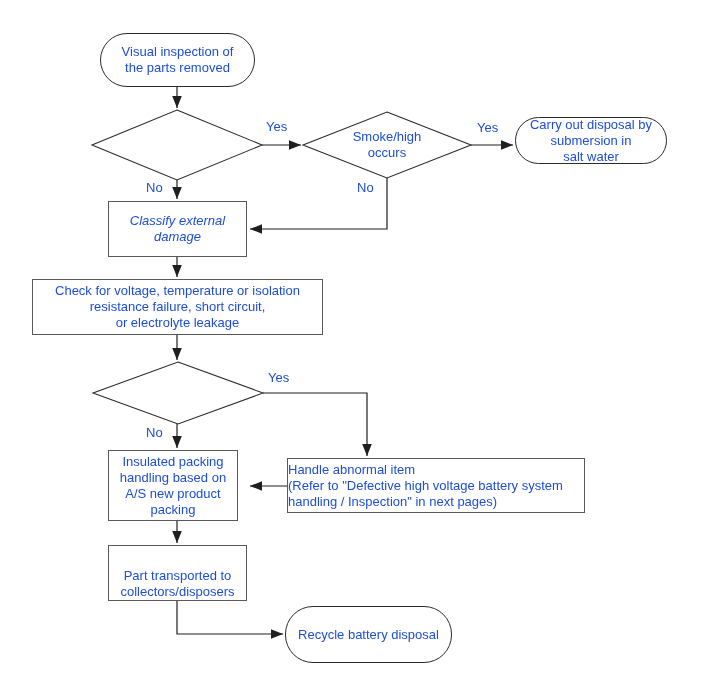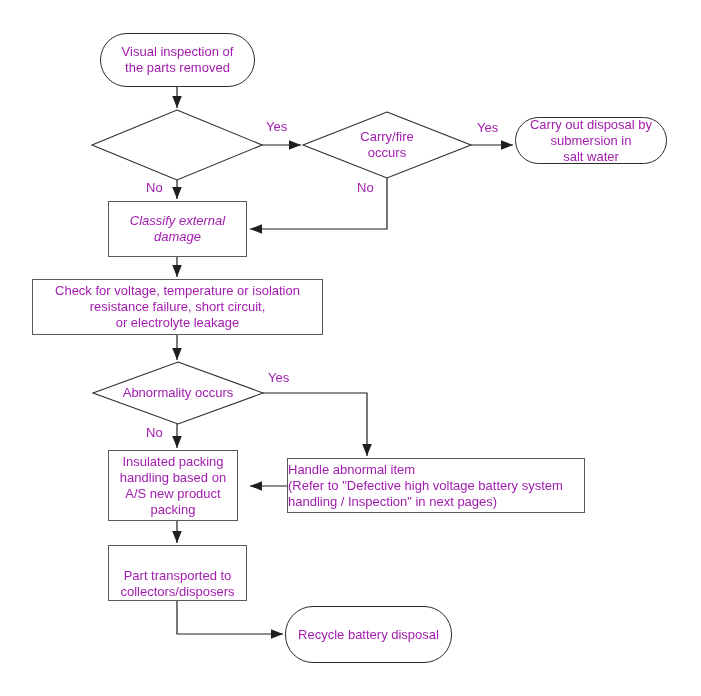--- a/index.html
+++ b/index.html
@@ -8,21 +8,21 @@
     background: #ffffff;
   }
   .canvas {
     position: relative;
     width: 701px;
     height: 696px;
     background: #ffffff;
     font-family: "Liberation Sans", sans-serif;
     font-size: 13px;
     line-height: 16px;
-    color: #a21caf;
+    color: #1d4ed8;
     overflow: hidden;
   }
   .connector-layer {
     position: absolute;
     left: 0;
     top: 0;
   }
   .edge {
     fill: none;
     stroke: #1f1f1f;
@@ -94,41 +94,40 @@
     <polygon class="diamond" points="387,112 471,145 387,178 303,145"></polygon>
     <polygon class="diamond" points="178,362 263,393 178,424 93,393"></polygon>
   </svg>
 
   <div class="node oval" style="left:100px; top:33px; width:155px; height:54px; border-radius:27px;">
     <span>Visual inspection of
 the parts removed</span>
   </div>
 
 
-  <div class="diamond-label" style="left:307px; top:129px; width:160px;">Carry/fire
+  <div class="diamond-label" style="left:307px; top:129px; width:160px;">Smoke/high
 occurs</div>
 
   <div class="node oval" style="left:515px; top:117px; width:152px; height:47px; border-radius:28px;">
     <span>Carry out disposal by
 submersion in
 salt water</span>
   </div>
 
   <div class="node rect" style="left:108px; top:201px; width:139px; height:56px;font-style:italic;">
     <span>Classify external
 damage</span>
   </div>
 
   <div class="node rect" style="left:32px; top:279px; width:291px; height:56px;">
     <span>Check for voltage, temperature or isolation
 resistance failure, short circuit,
 or electrolyte leakage</span>
   </div>
 
-  <div class="diamond-label" style="left:98px; top:385px; width:160px;">Abnormality occurs</div>
 
   <div class="node rect" style="left:108px; top:450px; width:130px; height:71px;">
     <span>Insulated packing
 handling based on
 A/S new product
 packing</span>
   </div>
 
   <div class="node rect left-align" style="left:287px; top:458px; width:298px; height:55px;">
     <span>Handle abnormal item

